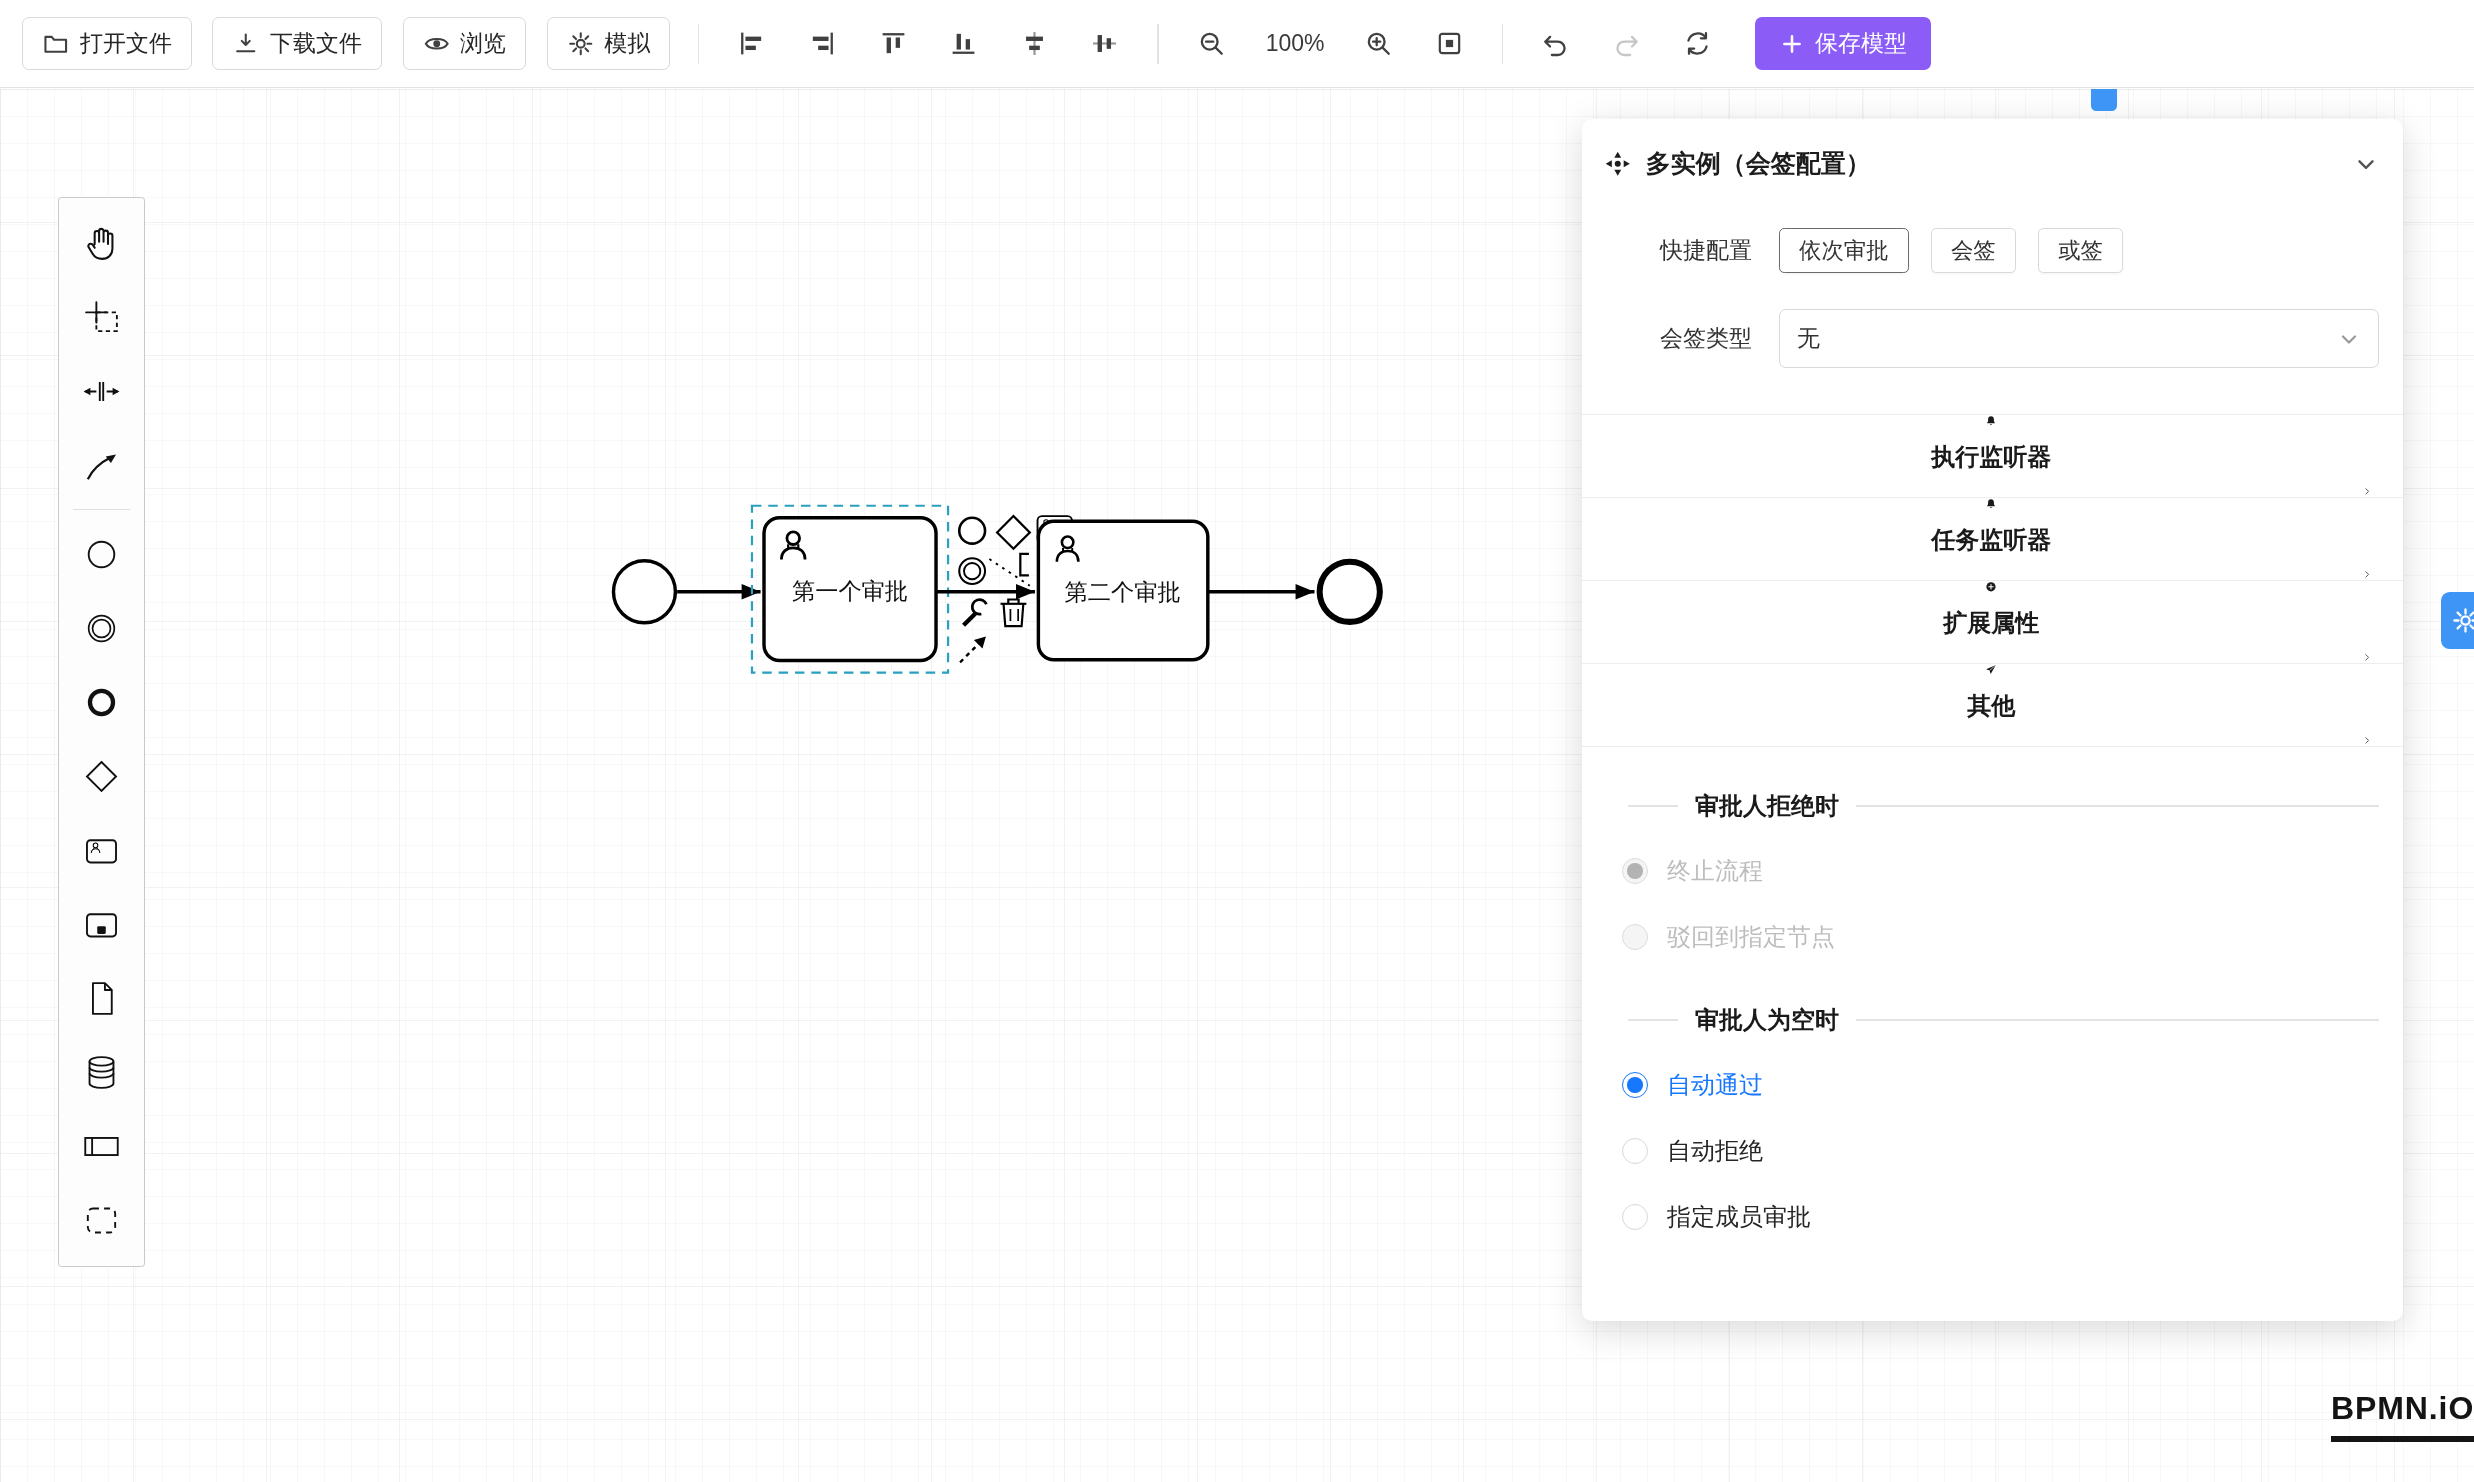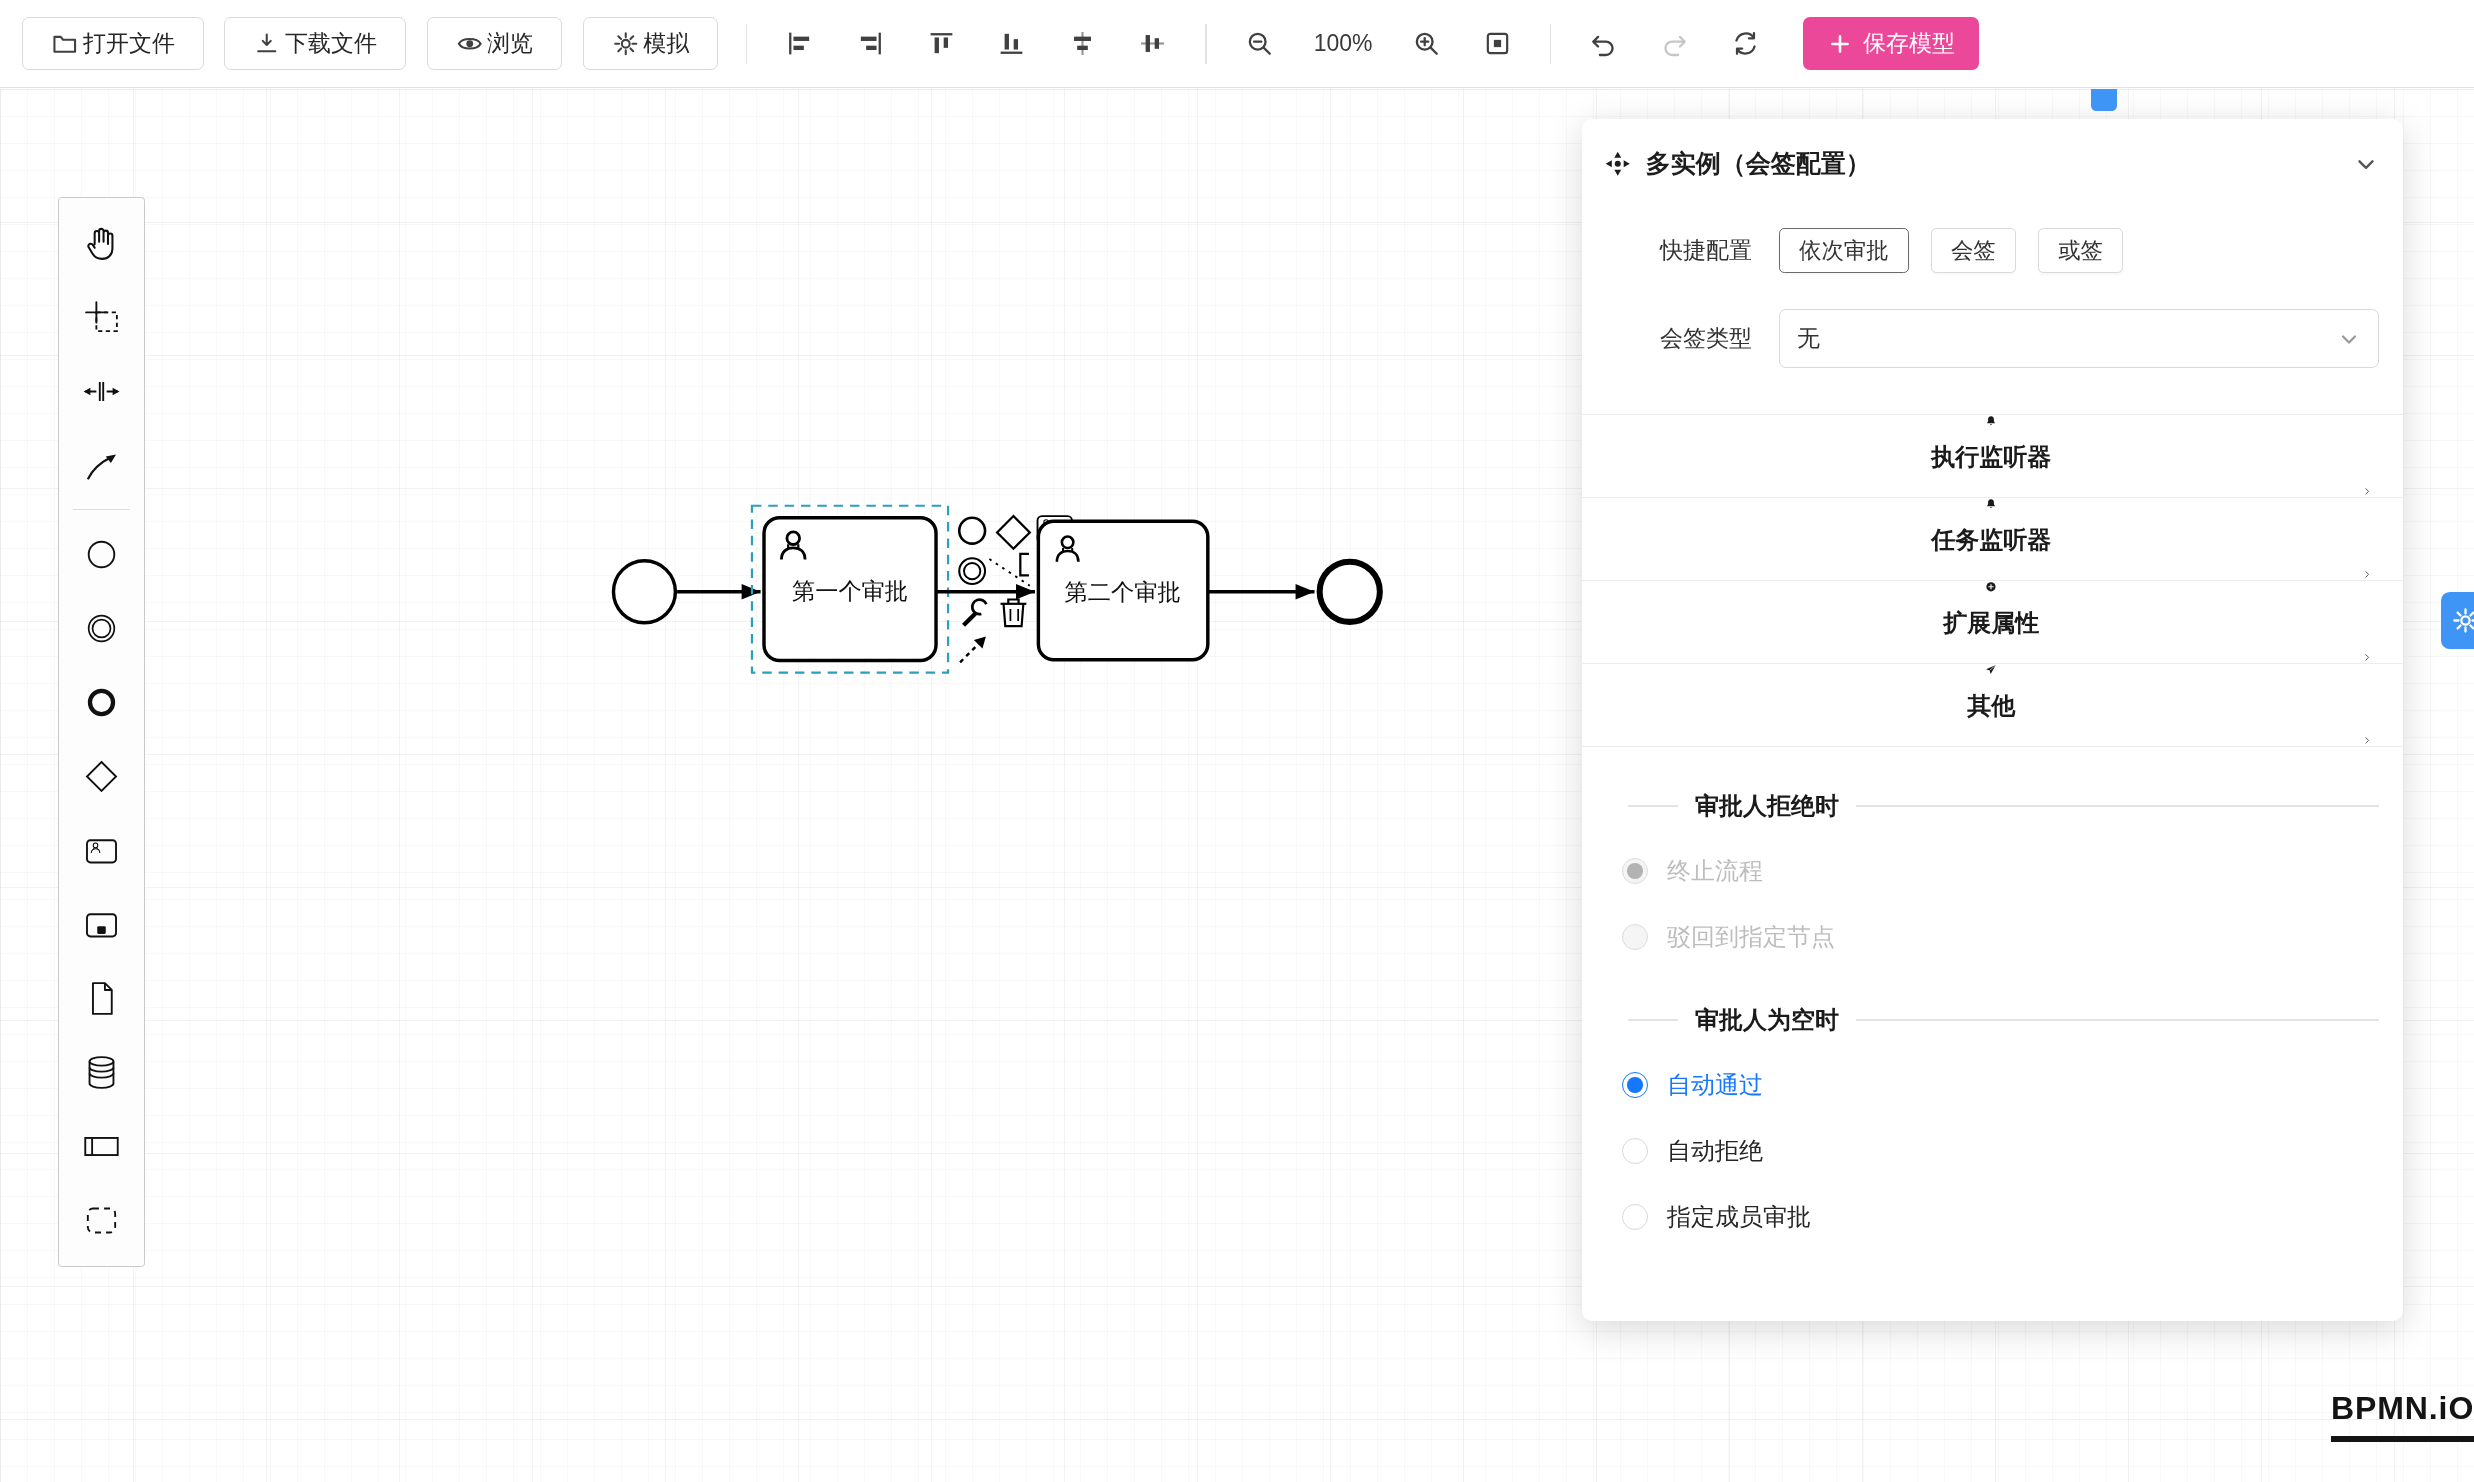--- a/index.html
+++ b/index.html
@@ -2,27 +2,27 @@
 <html style="font-size:13.8px"><head>
 <meta charset="utf-8">
 <style>
   html,body{margin:0;padding:0;background:#fff;}
   body{font-family:"Liberation Sans","DejaVu Sans",sans-serif;}
   .root{position:relative;width:2475px;height:1482px;overflow:hidden;background:#fff;}
 
   
   .toolbar{position:absolute;top:0;left:0;right:0;height:87px;background:#fff;
     border-bottom:1.7px solid #e2e2e2;display:flex;align-items:center;padding:0 22.4px;gap:20.6px;z-index:10;}
-  .tb-btn{display:flex;align-items:center;gap:4px;height:53px;padding:0 28px;border:1.7px solid #d9d9d9;
+  .tb-btn{display:flex;align-items:center;gap:10px;height:53px;padding:0 19px;border:1.7px solid #d9d9d9;
     border-radius:6.9px;background:#fff;font-size:23px;color:#262626;cursor:pointer;font-family:inherit;white-space:nowrap;}
   .tb-icon{width:50px;height:50px;display:flex;align-items:center;justify-content:center;background:none;
     border:none;cursor:pointer;border-radius:5.2px;padding:0;}
   .tb-sep{width:1.7px;height:40px;background:#e3e3e3;margin:0 6.9px;}
   .zoom-level{font-size:23px;color:#3a3a3a;min-width:76px;text-align:center;}
-  .save-btn{display:flex;align-items:center;gap:10.3px;height:53px;padding:0 24px;background:#ec4899;border:none;
+  .save-btn{display:flex;align-items:center;gap:10.3px;height:53px;padding:0 24px;background:#8b5cf6;border:none;
     border-radius:6.9px;color:#fff;font-size:23px;margin-left:12px;cursor:pointer;font-family:inherit;white-space:nowrap;}
 
   
   .canvas{position:absolute;left:0;top:89px;right:0;bottom:0;background:#fff;
     background-image:
       repeating-linear-gradient(to right, rgba(0,0,0,0.05) 0 0.9px, transparent 0.9px 133px),
       repeating-linear-gradient(to bottom, rgba(0,0,0,0.05) 0 0.9px, transparent 0.9px 133px),
       repeating-linear-gradient(to right, rgba(0,0,0,0.028) 0 0.9px, transparent 0.9px 27px),
       repeating-linear-gradient(to bottom, rgba(0,0,0,0.028) 0 0.9px, transparent 0.9px 27px);}
   .diagram{position:absolute;left:0;top:0;width:2475px;height:1482px;z-index:1;}

